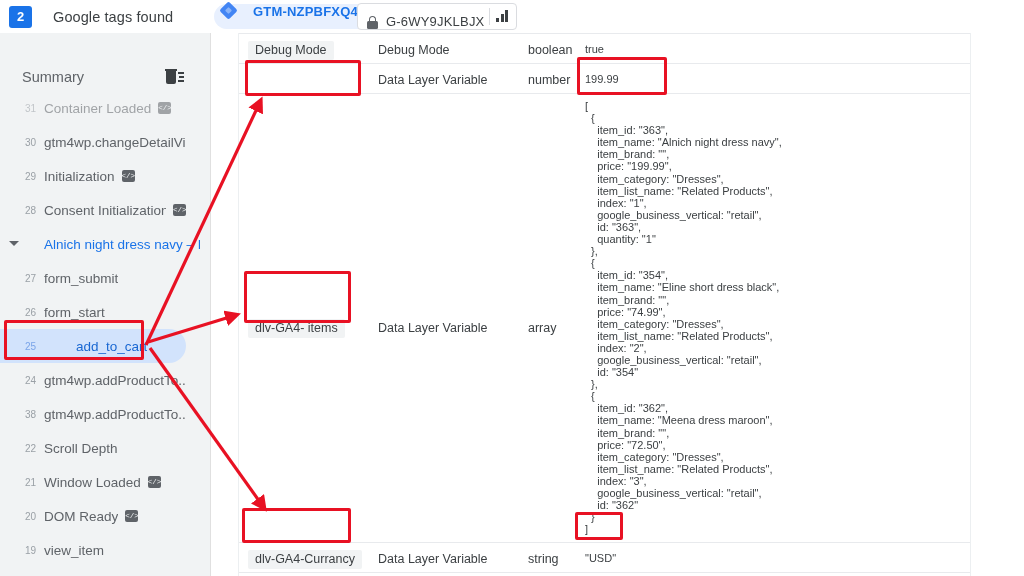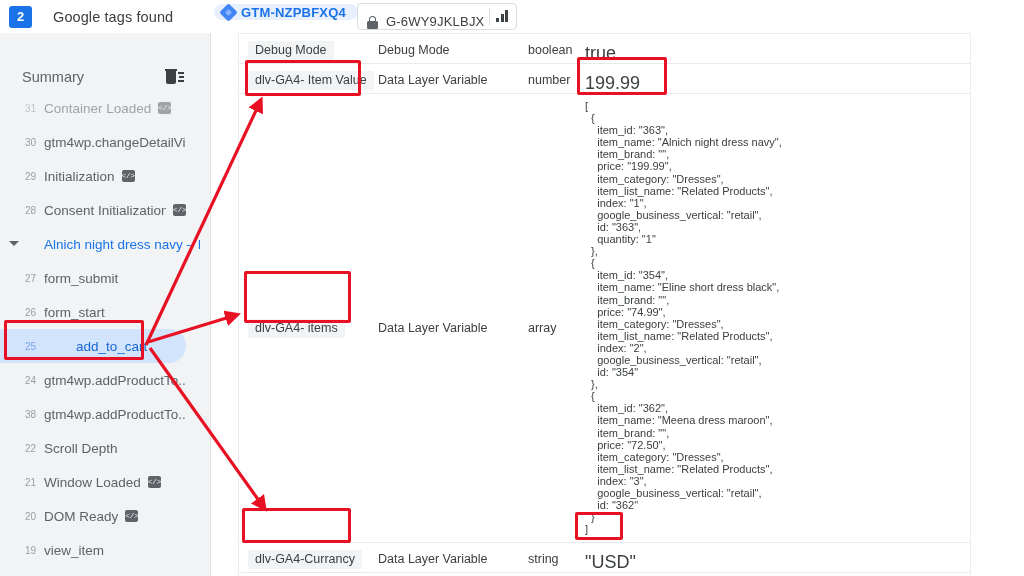--- a/index.html
+++ b/index.html
@@ -19,23 +19,23 @@
   .tag-count {
     margin-left: 9px; width: 23px; height: 22px;
     background: #1a73e8; color: #fff; border-radius: 3px;
     display: flex; align-items: center; justify-content: center;
     font-size: 13px; font-weight: bold;
   }
   .tags-found-label {
     margin-left: 21px; font-size: 14.5px; color: #3c4043; letter-spacing: .1px;
   }
   .chip-gtm {
-    position: absolute; left: 214px; top: 4px; height: 16px;
+    position: absolute; left: 214px; top: 4px; height: 25px;
     background: #e8f0fe; border-radius: 13px;
-    display: flex; align-items: center; padding: 0 12px 0 8px;
+    display: flex; align-items: flex-start; padding: 0 12px 0 8px; gap: 12px;
   }
   .chip-gtm .label { font-size: 13px; color: #1a73e8; font-weight: bold; letter-spacing: .2px; margin-left: 6px; }
   .gtm-diamond { width: 13px; height: 13px; position: relative; }
   .gtm-diamond:before {
     content: ""; position: absolute; inset: 0;
     background: #4285f4; transform: rotate(45deg); border-radius: 2px;
   }
   .gtm-diamond:after {
     content: ""; position: absolute; left: 4px; top: 4px; width: 5px; height: 5px;
     background: #8ab4f8; transform: rotate(45deg); border-radius: 1px;
@@ -127,21 +127,21 @@
     background: #f1f3f4; border-radius: 2px; padding: 2px 7px 3px 7px;
     font-size: 12.5px; color: #3c4043; white-space: nowrap;
   }
   .trow .cell-type {
     position: absolute; left: 139px; top: 9px; font-size: 12.5px; color: #3c4043; white-space: nowrap;
   }
   .trow .cell-dtype {
     position: absolute; left: 289px; top: 9px; font-size: 12.5px; color: #3c4043; white-space: nowrap;
   }
   .trow .cell-val {
-    position: absolute; left: 346px; top: 9px; font-size: 18px; color: #3c4043; white-space: nowrap;
+    position: absolute; left: 346px; top: 9px; font-size: 11px; color: #3c4043; white-space: nowrap;
   }
   .trow .cell-val.json {
     top: 6px; white-space: pre; line-height: 12.1px; font-size: 11px;
     color: #3c4043; font-family: "Liberation Sans", sans-serif;
   }
 
   
   .hl {
     position: absolute; border: 3px solid #e81123; border-radius: 2px;
     pointer-events: none;
@@ -258,21 +258,20 @@
     <div class="tcol-divider"></div>
     <div class="tcol-divider2"></div>
     <div id="trows">
         <div class="trow" style="top: 0px; height: 30px;">
           <div class="cell-name">Debug Mode</div>
           <div class="cell-type">Debug Mode</div>
           <div class="cell-dtype">boolean</div>
           <div class="cell-val">true</div>
         </div>
         <div class="trow" style="top: 30px; height: 30px;">
-          <div class="cell-name">dlv-GA4- Item Value</div>
           <div class="cell-type">Data Layer Variable</div>
           <div class="cell-dtype">number</div>
           <div class="cell-val">199.99</div>
         </div>
         <div class="trow" style="top: 60px; height: 449px;">
           <div class="cell-name" style="top: 225px;">dlv-GA4- items</div>
           <div class="cell-type" style="top: 227px;">Data Layer Variable</div>
           <div class="cell-dtype" style="top: 227px;">array</div>
           <div class="cell-val json">[
   {

